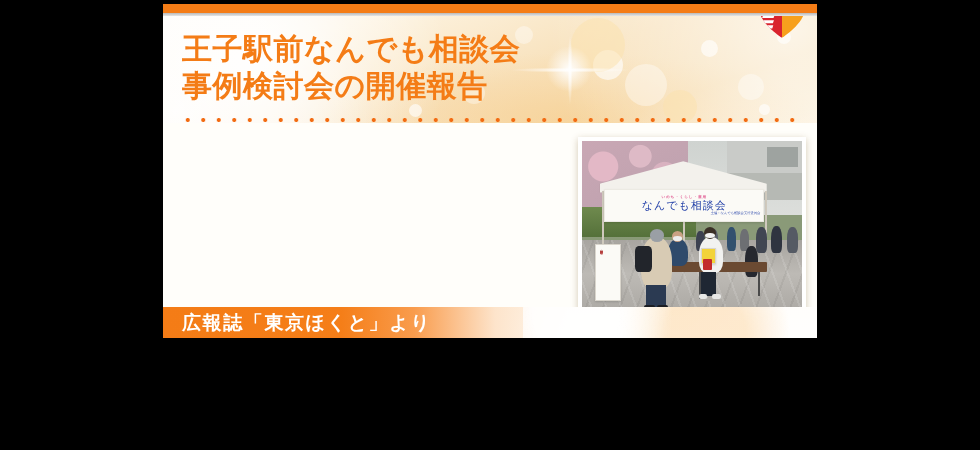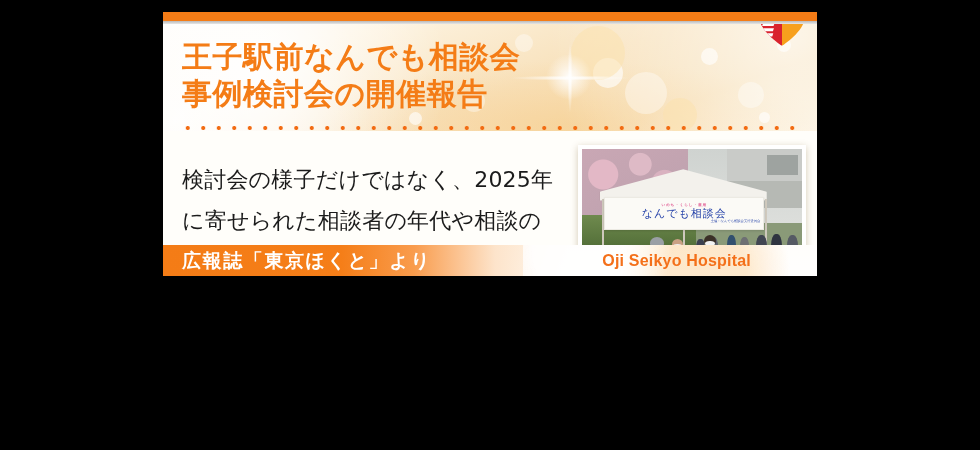--- a/index.html
+++ b/index.html
@@ -2,21 +2,21 @@
 <html><head>
 <meta charset="utf-8">
 <style>
   html,body{margin:0;padding:0;background:#000;}
   body{width:980px;height:450px;overflow:hidden;font-family:"Liberation Sans","DejaVu Sans",sans-serif;}
 
   #stage{position:relative;width:980px;height:450px;background:#000;}
 
   
   .card{
-    position:absolute; left:163px; top:12px; width:654px; height:264px;
+    position:absolute; left:163px; top:4px; width:654px; height:334px;
     background:#404040; overflow:hidden;
   }
 
   .topbar{position:absolute;left:0;top:0;width:100%;height:9px;background:#F47C16;z-index:6;}
   .topline{position:absolute;left:0;top:9px;width:100%;height:3px;
     background:linear-gradient(to bottom,#b9b9b9,#e6e6e6);z-index:6;}
 
   
   .hero{position:absolute;left:0;top:12px;width:100%;height:107px;overflow:hidden;
     background:linear-gradient(160deg,#fdfbf6 0%,#fdf3e0 22%,#f8e2bd 55%,#f6dcaf 78%,#fbeed6 100%);}
@@ -154,23 +154,20 @@
       <div class="star" style="left:406px;top:53px;"></div>
 
       <div class="title">王子駅前なんでも相談会
 事例検討会の開催報告</div>
     </div>
 
     <div class="dots"></div>
 
     <div class="bodyarea">
 
-      <div class="lede">検討会の様子だけではなく、2025年
-に寄せられた相談者の年代や相談の
-傾向もレポートしました</div>
 
       <div class="photoframe">
         <div class="photo">
           <div class="ph-sky"></div>
           <div class="ph-bldg"></div>
           <div class="ph-bldg2"></div>
           <div class="ph-blossom"></div>
           <div class="ph-hedge"></div>
           <div class="ph-ground"></div>
 
@@ -222,21 +219,20 @@
           <div class="signboard" style="left:6%;top:56%;width:11%;height:30%;"></div>
           <div class="signtxt" style="left:8%;top:58%;height:26%;">相談無料・秘密厳守</div>
         </div>
       </div>
     </div>
 
     <div class="footer">
       <div class="fbar"></div>
       <div class="fglow"></div>
       <div class="ftext">広報誌「東京ほくと」より</div>
-      <div class="hosp">Oji Seikyo Hospital</div>
     </div>
 
     <div class="logo">
       <svg viewBox="0 0 100 92" width="52" height="48" aria-hidden="true">
         <defs>
           <clipPath id="hclip">
             <path d="M50 88 C50 88 6 60 6 32 C6 16 18 6 31 6 C40 6 47 11 50 18 C53 11 60 6 69 6 C82 6 94 16 94 32 C94 60 50 88 50 88 Z"></path>
           </clipPath>
         </defs>
         <g clip-path="url(#hclip)">

